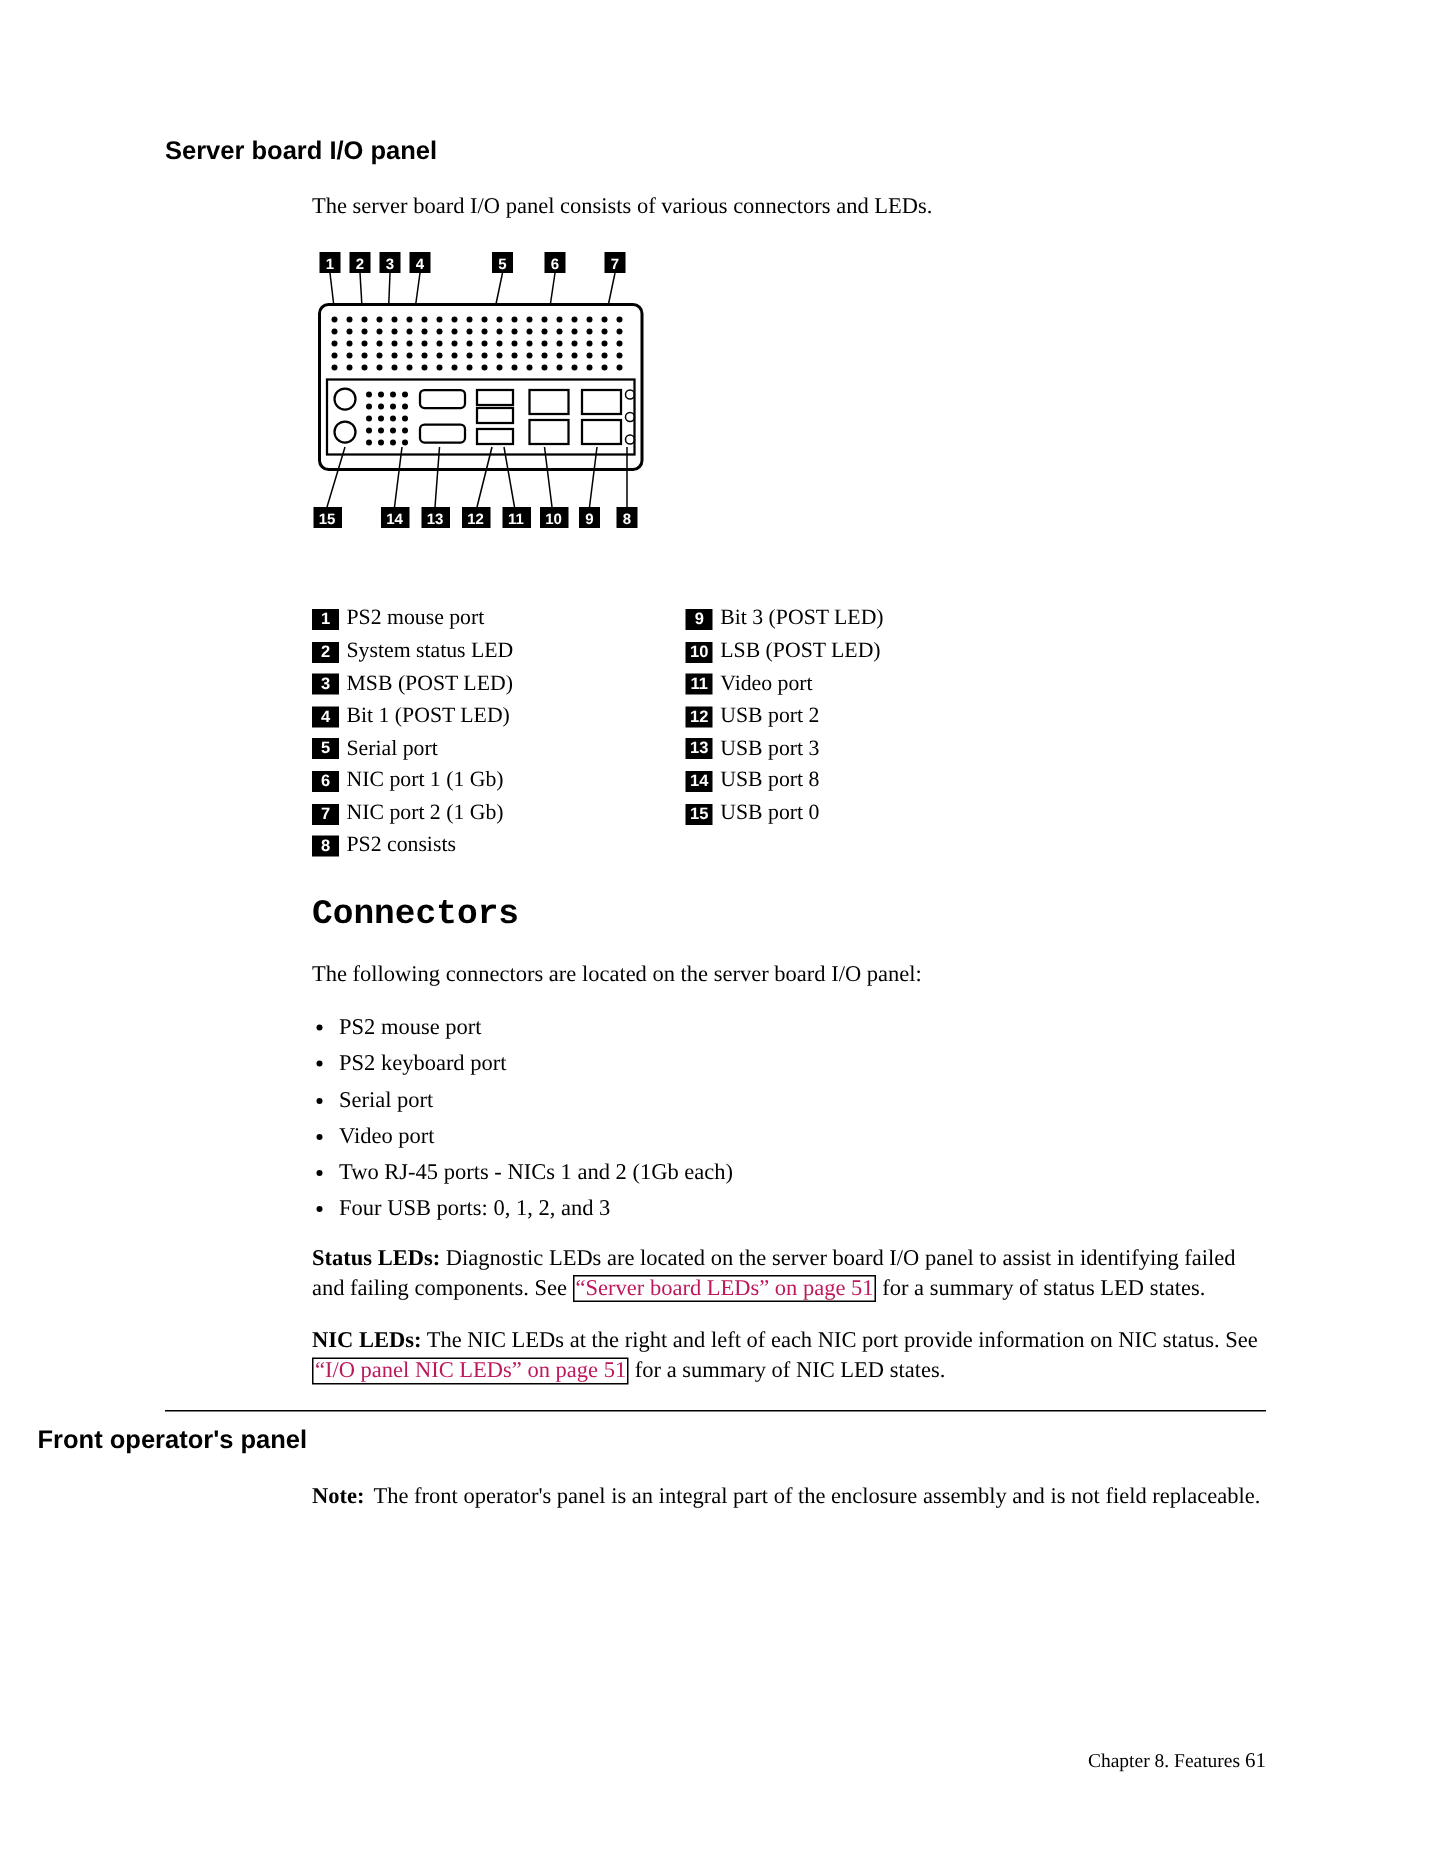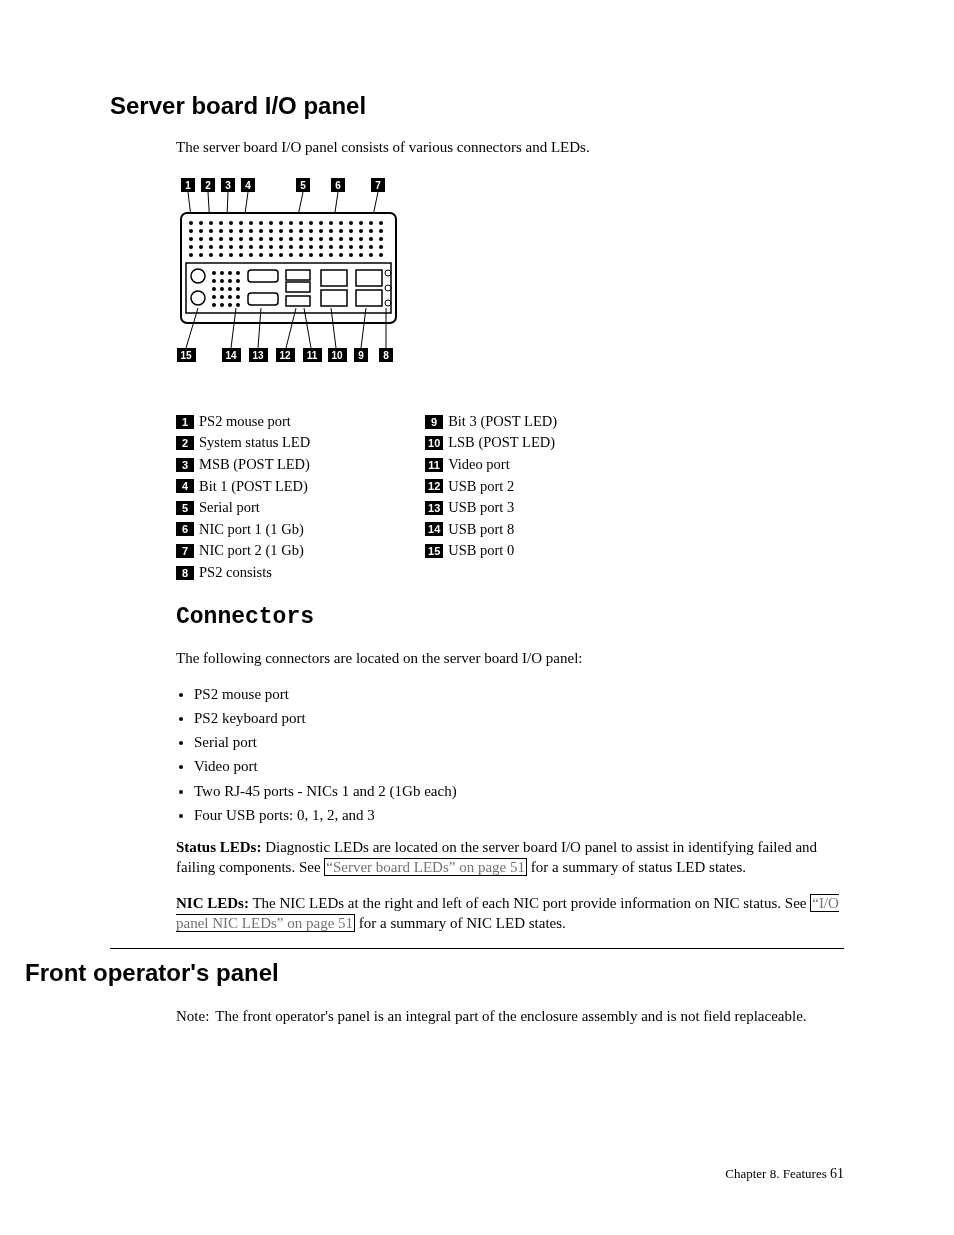--- a/index.html
+++ b/index.html
@@ -9,36 +9,36 @@
     color: #000;
     background: #fff;
     margin: 0;
     padding: 90px 110px 60px 110px;
     width: 954px;
     box-sizing: border-box;
   }
   h1 {
     font-family: Arial, Helvetica, sans-serif;
     font-weight: bold;
-    font-size: 24px;
+    font-size: 17px;
     margin: 0 0 6px 0;
   }
   h2 {
     font-family: Liberation Mono, monospace;
     font-weight: bold;
     font-size: 23px;
     margin: 18px 0 4px 0;
   }
   .hr {
     border: none;
     border-top: 1.5px solid #000;
     margin: 6px 0 8px 0;
   }
   .indent {
-    margin-left: 66px;
+    margin-left: 98px;
   }
   .figure-caption {
     font-style: italic;
     font-size: 13px;
     margin-top: 6px;
   }
   .legend {
     display: flex;
     gap: 115px;
     margin-top: 14px;
@@ -72,31 +72,31 @@
   ul.bullets li {
     margin-bottom: 4px;
   }
   .run-in {
     margin-top: 12px;
   }
   .run-in b {
     font-weight: bold;
   }
   a.xref {
-    color: #737373;
+    color: #be185d;
     text-decoration: none;
     border: 1px solid #000;
     padding: 0 1px;
   }
   .note-block {
     display: flex;
     gap: 6px;
     margin-top: 16px;
   }
-  .note-block .label { font-weight: normal; white-space: nowrap; }
+  .note-block .label { font-weight: bold; white-space: nowrap; }
   .footer {
     position: absolute;
     right: 110px;
     top: 1165px;
     font-size: 13px;
   }
   .footer .page { font-weight: normal; font-size: 14px;}
   .svg-wrap { margin: 20px 0 6px 0; }
 </style>
 </head>

